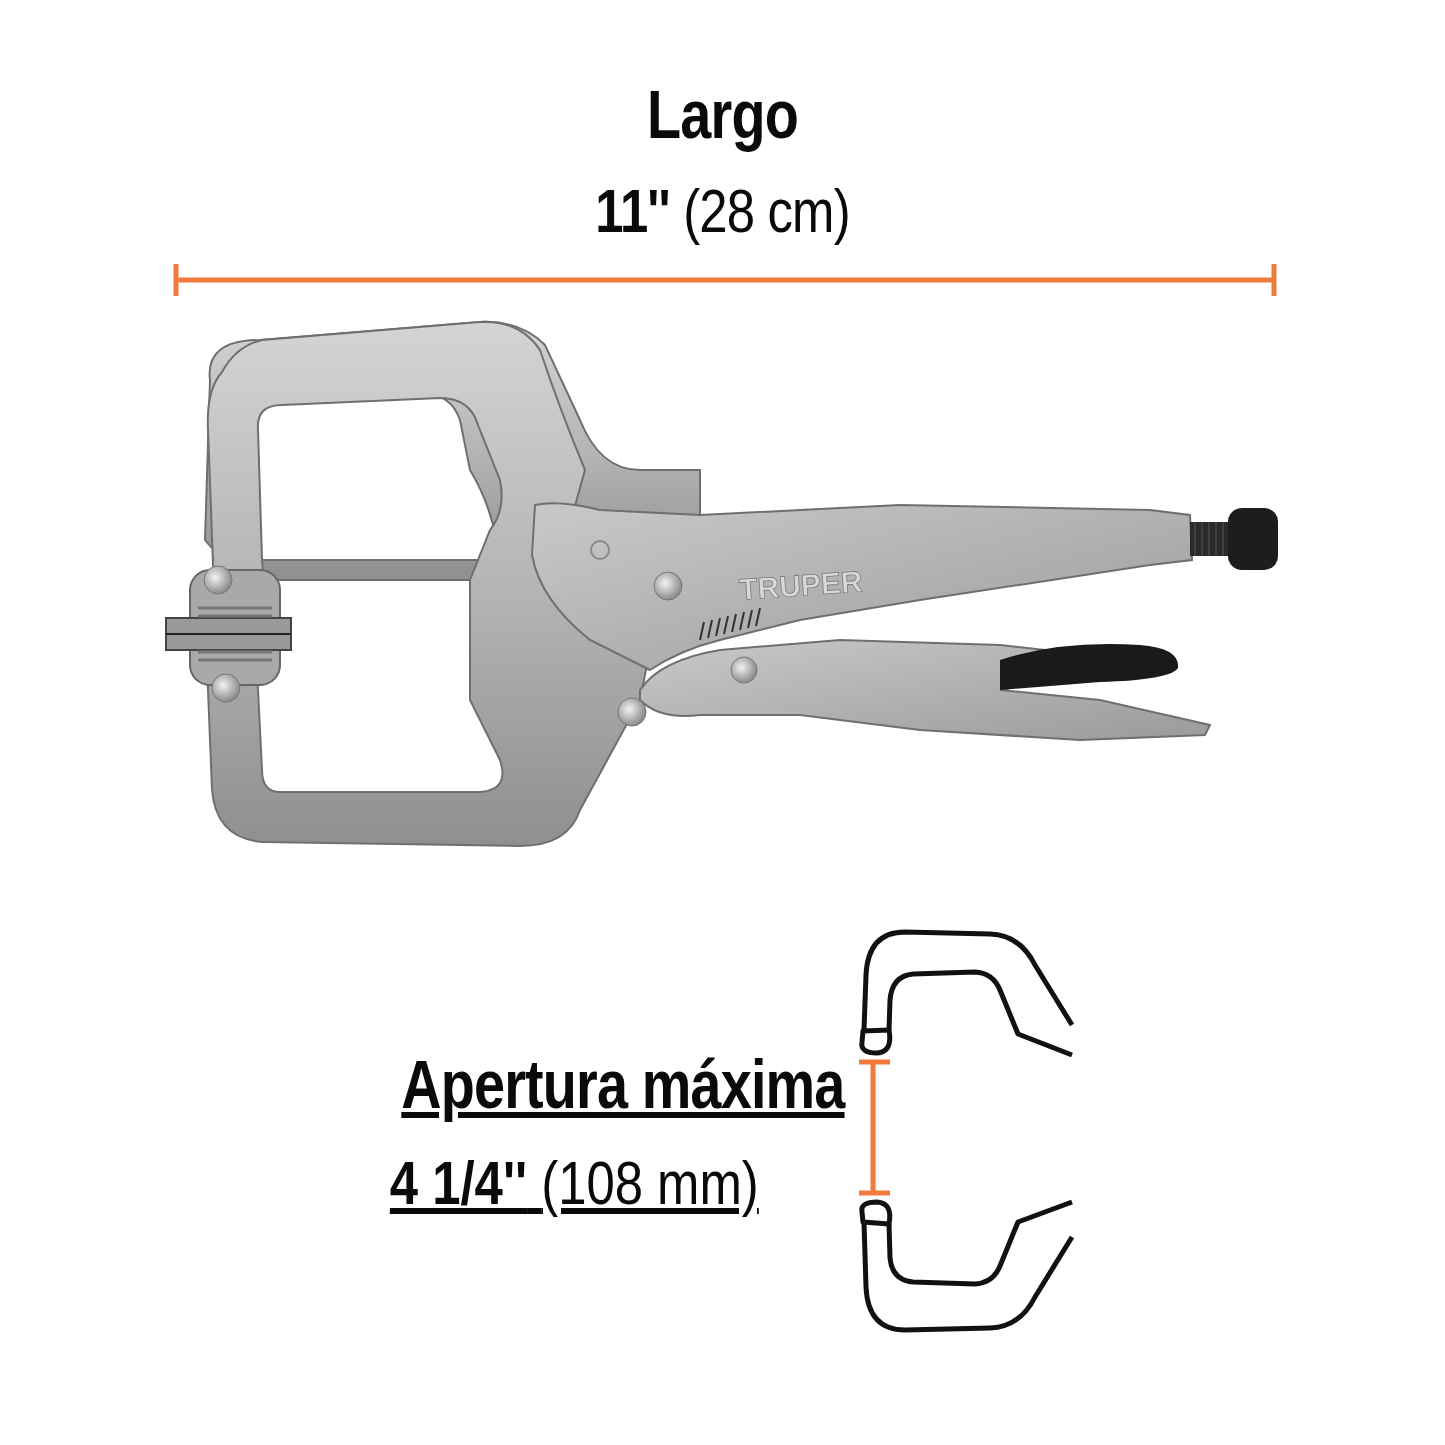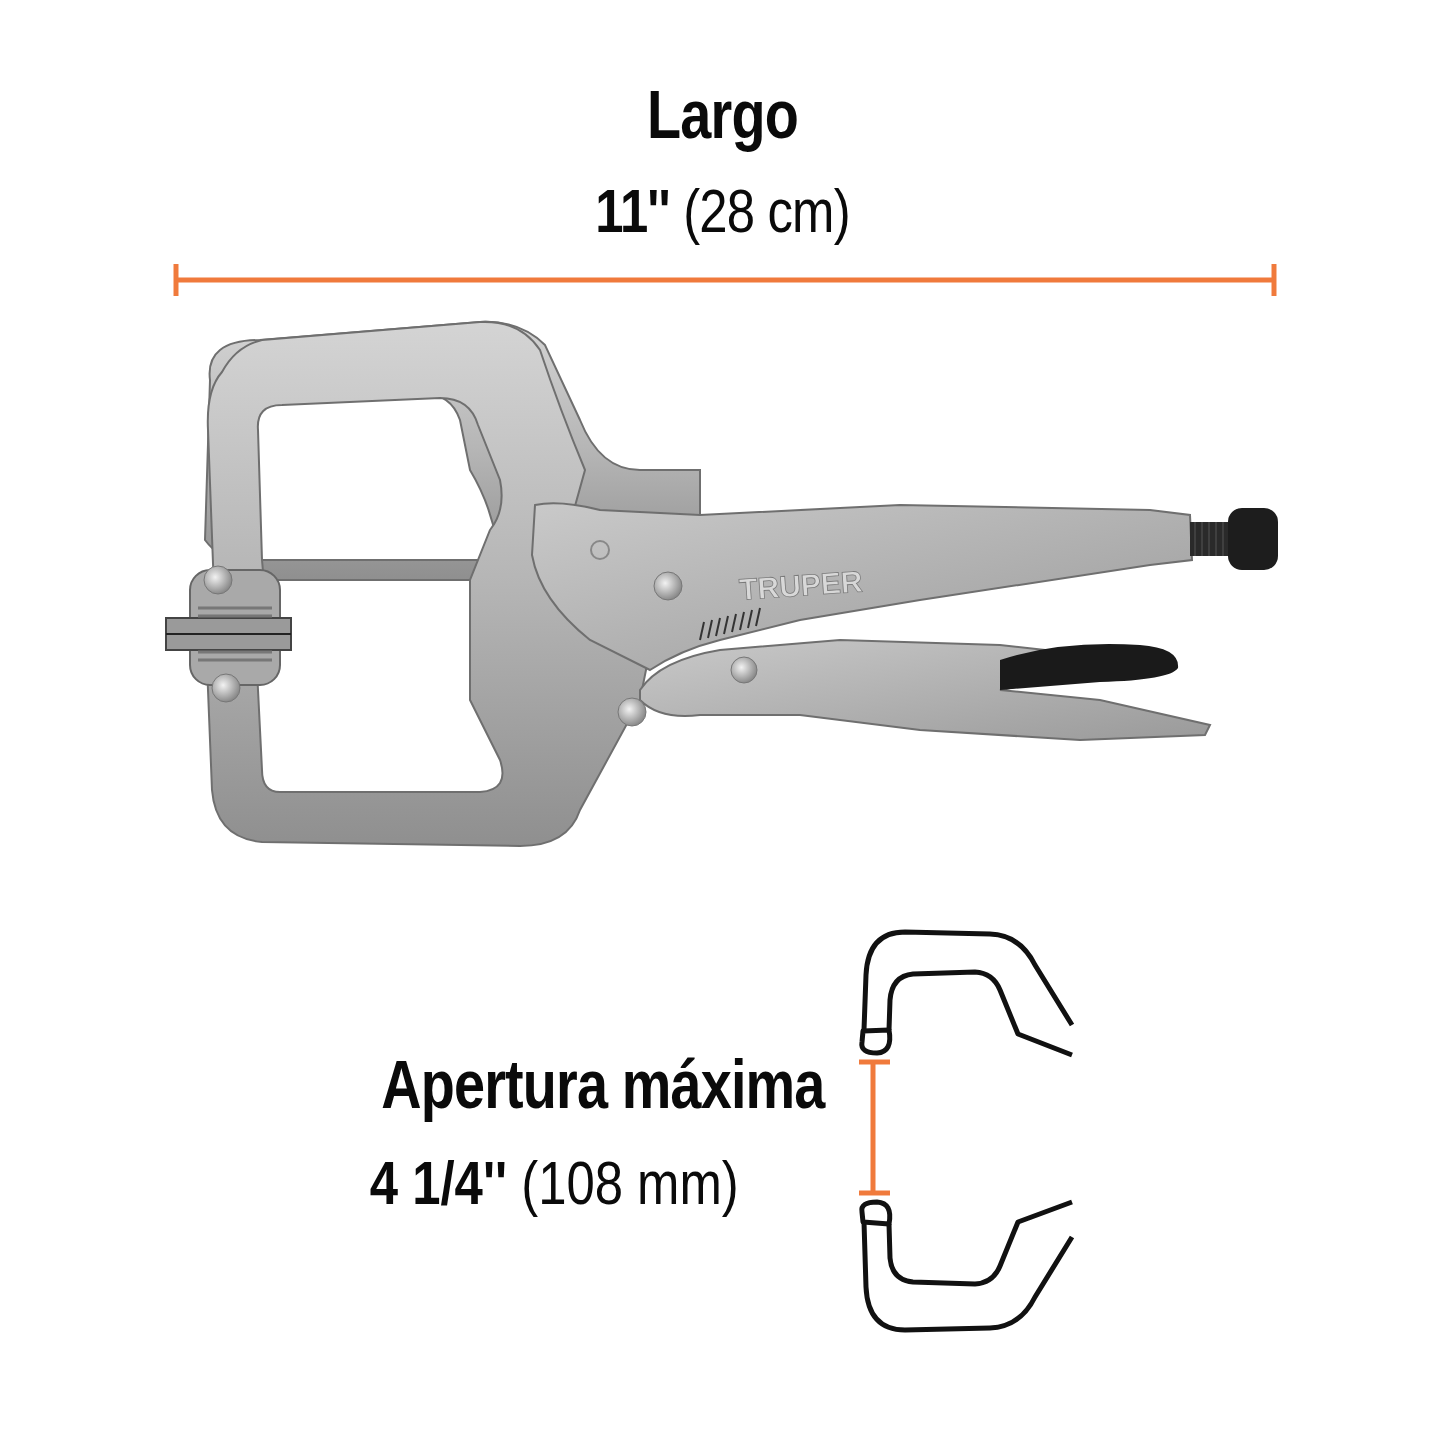--- a/index.html
+++ b/index.html
@@ -2,21 +2,21 @@
 <html><head>
 <meta charset="utf-8">
 <style>
   html, body { margin:0; padding:0; background:#ffffff; }
   body { width:1445px; height:1445px; position:relative; overflow:hidden;
          font-family:"Liberation Sans", "DejaVu Sans", sans-serif; color:#0a0a0a; }
   .label { position:absolute; text-align:center; line-height:1; letter-spacing:-1px; }
   .length-title { left:0; width:1445px; top:80px; font-size:68px; font-weight:bold; transform:scaleX(0.82); }
   .length-value { left:0; width:1445px; top:180px; font-size:62px; transform:scaleX(0.82); }
   .length-value .num { font-weight:bold; }
-  .open-block { position:absolute; right:620px; top:1050px; text-align:right; }
+  .open-block { position:absolute; right:600px; top:1050px; text-align:right;text-decoration:underline; }
   .open-title { font-size:68px; font-weight:bold; line-height:1; letter-spacing:-1px; transform:scaleX(0.82); transform-origin:right center; white-space:nowrap; }
   .open-value { font-size:62px; line-height:1; margin-top:34px; transform:scaleX(0.82); transform-origin:center center; white-space:nowrap; text-align:center; }
   .open-value .num { font-weight:bold; }
   svg { position:absolute; left:0; top:0; }
 </style>
 </head>
 <body>
 
 <div class="label length-title">Largo</div>
 <div class="label length-value">

